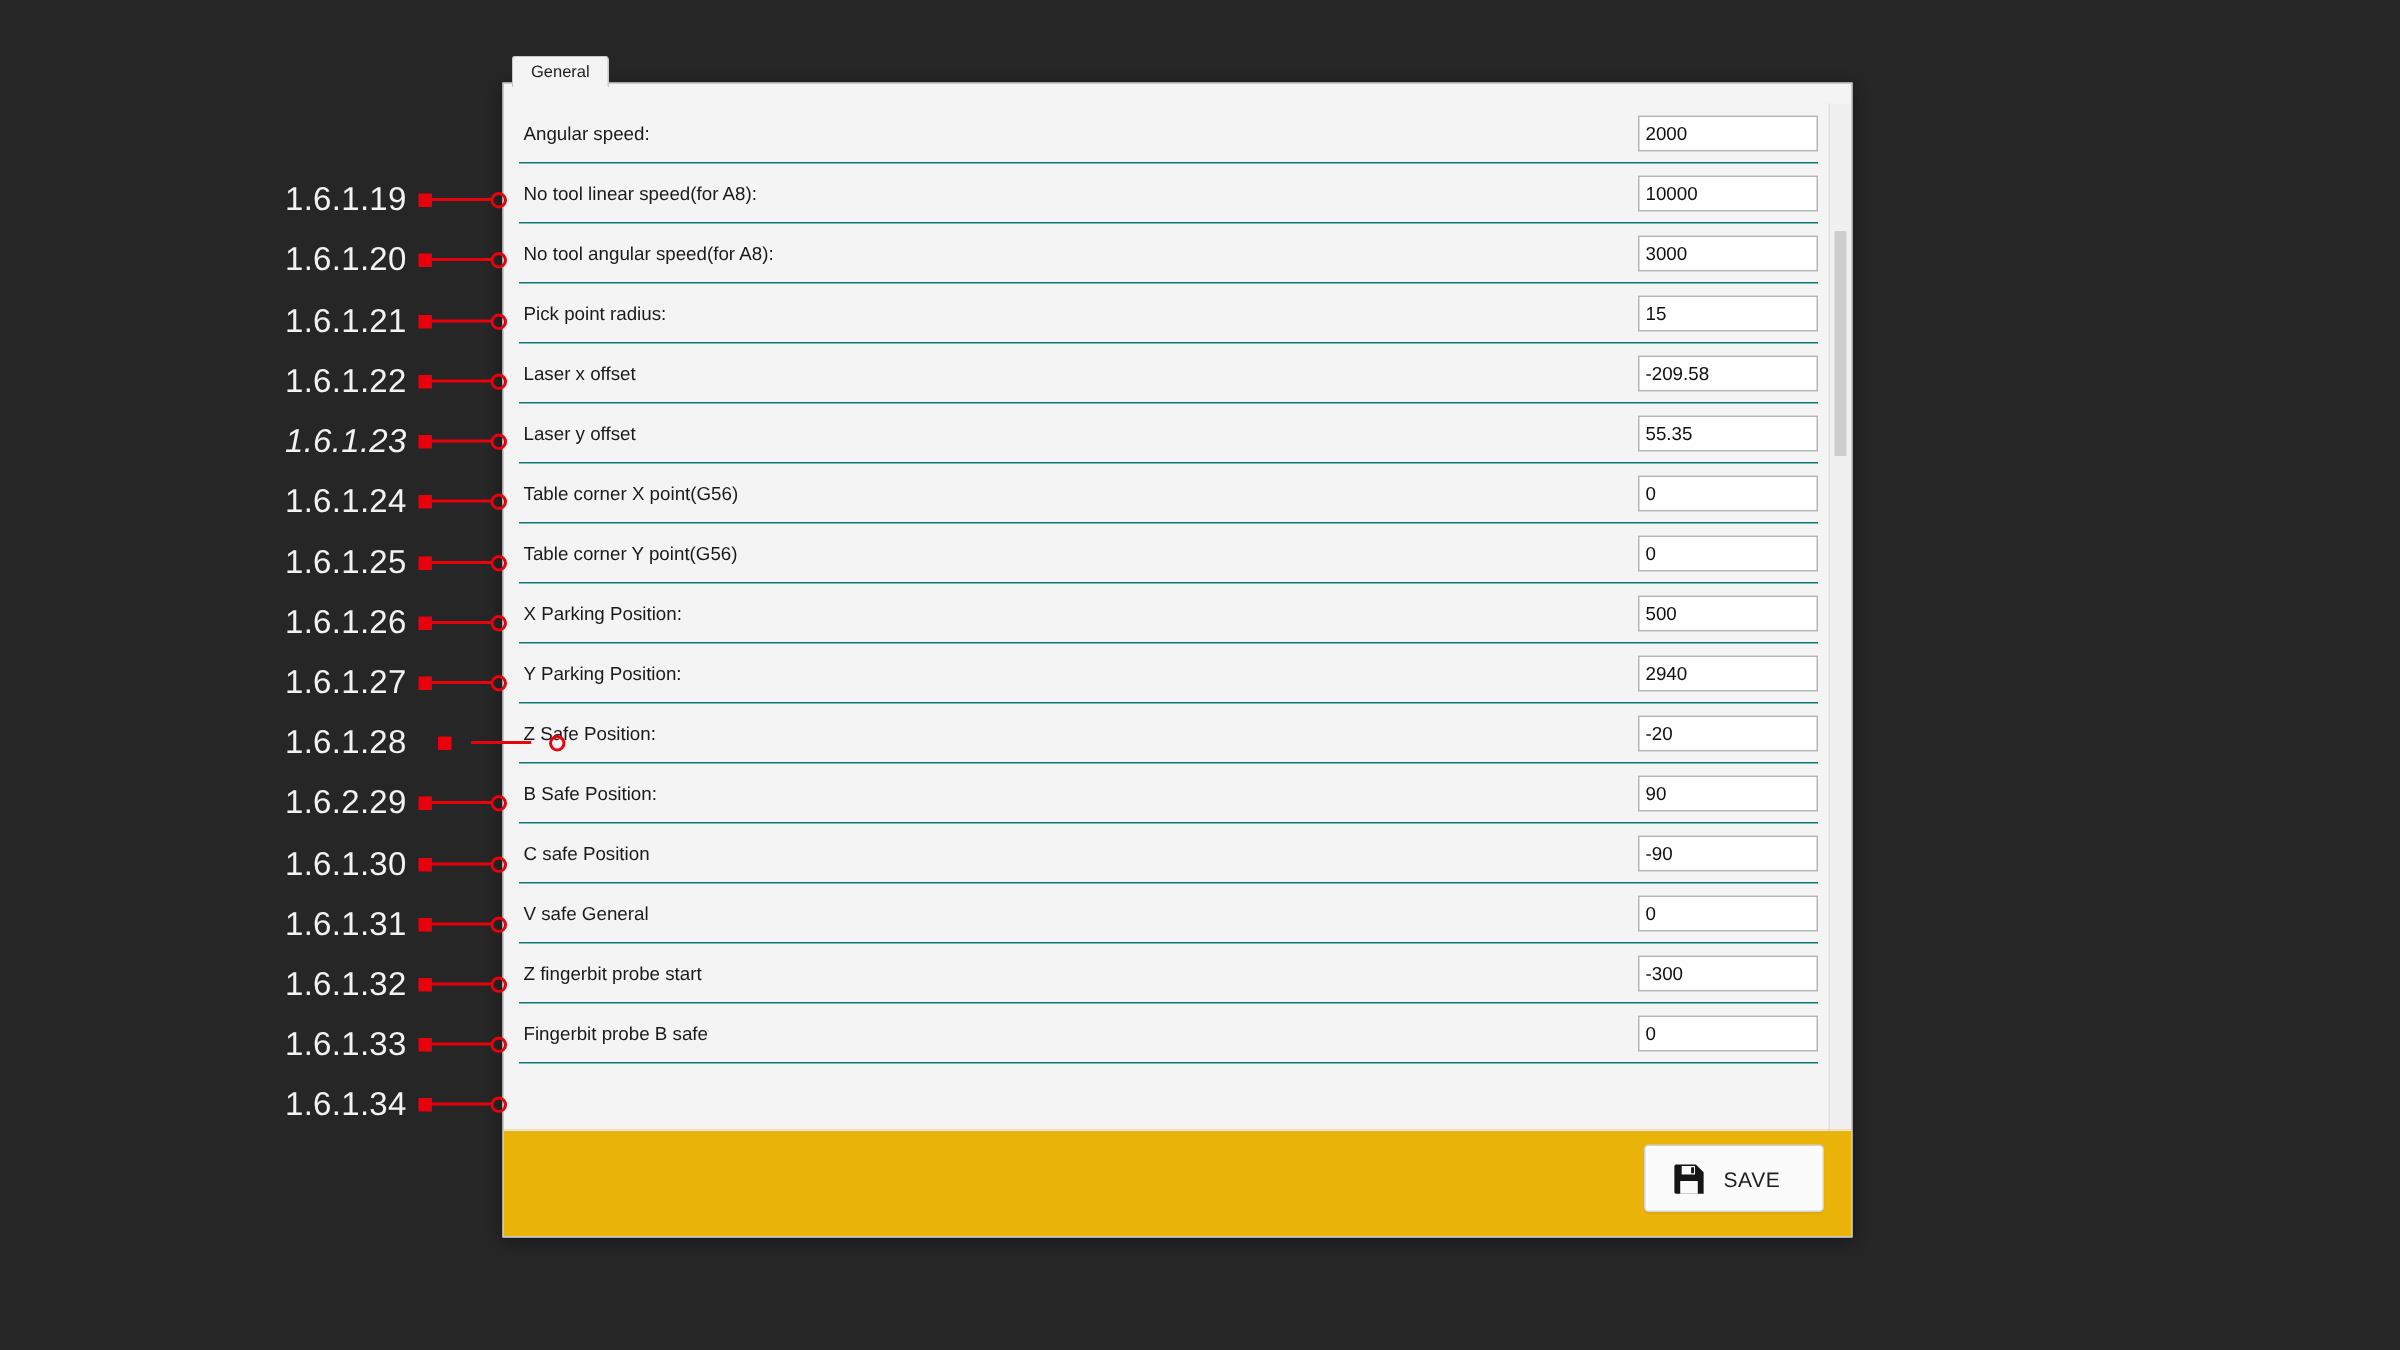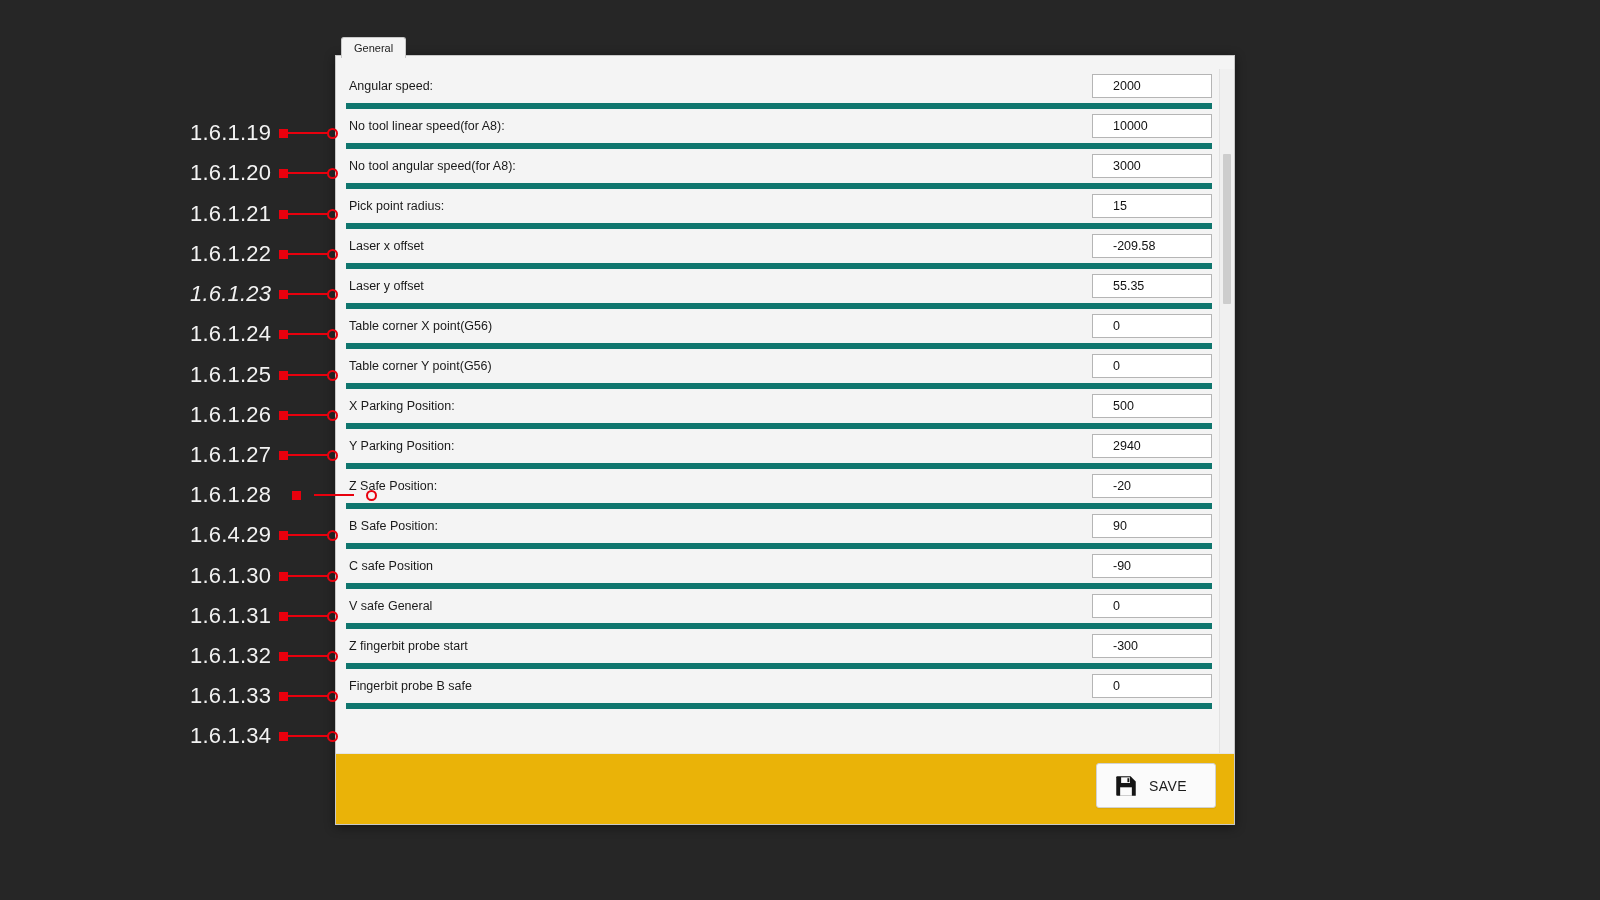--- a/index.html
+++ b/index.html
@@ -107,41 +107,41 @@
     background: #f4f4f4;
   }
   #settings-list {
     padding: 0 0 0 0;
   }
   .setting-row {
     position: relative;
     height: 40px;
     display: flex;
     align-items: center;
-    border-bottom: 6px solid #0f766e;
+    border-bottom: 1px solid #0f766e;
     margin: 0 22px 0 10px;
     box-sizing: border-box;
   }
   .setting-label {
     font-size: 12.5px;
     color: #1a1a1a;
     flex: 1 1 auto;
     padding-left: 3px;
     white-space: nowrap;
   }
   .setting-input {
     width: 120px;
     height: 24px;
     box-sizing: border-box;
     border: 1px solid #b5b5b5;
     background: #ffffff;
     font-size: 12.5px;
     font-family: "Liberation Sans", sans-serif;
     color: #111;
-    padding: 0 20px;
+    padding: 0 4px;
     outline: none;
     border-radius: 0;
   }
 
   
   #scrollbar-track {
     position: absolute;
     right: 0px;
     top: 13px;
     width: 14px;
@@ -251,21 +251,21 @@
       <span class="callout-line" style="width: 40px;"></span>
       <span class="callout-dot"></span>
     </div>
     <div class="callout" style="top: 481px; gap: 13px;">
       <span class="callout-label">1.6.1.28</span>
       <span class="callout-square"></span>
       <span class="callout-line" style="width: 40px;"></span>
       <span class="callout-dot"></span>
     </div>
     <div class="callout" style="top: 521px;">
-      <span class="callout-label">1.6.4.29</span>
+      <span class="callout-label">1.6.2.29</span>
       <span class="callout-square"></span>
       <span class="callout-line" style="width: 40px;"></span>
       <span class="callout-dot"></span>
     </div>
     <div class="callout" style="top: 562px;">
       <span class="callout-label">1.6.1.30</span>
       <span class="callout-square"></span>
       <span class="callout-line" style="width: 40px;"></span>
       <span class="callout-dot"></span>
     </div>

